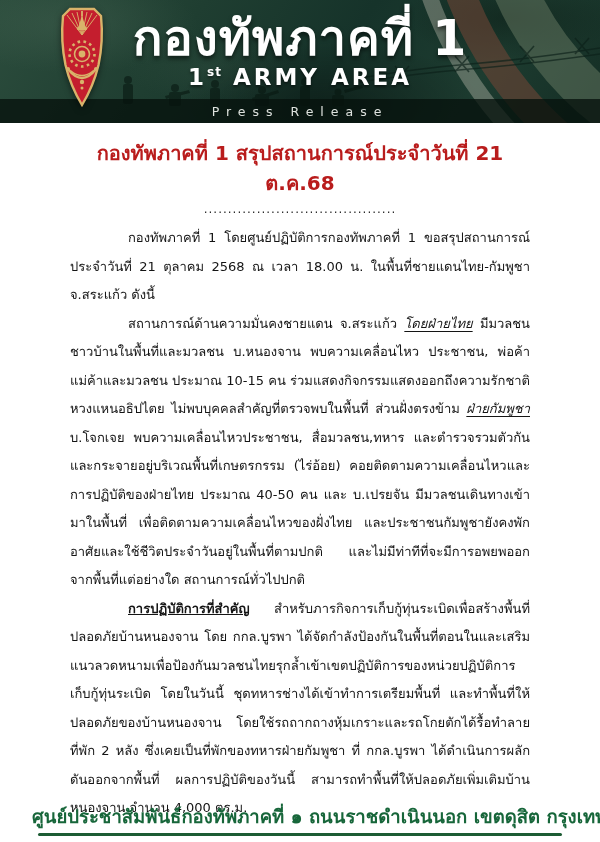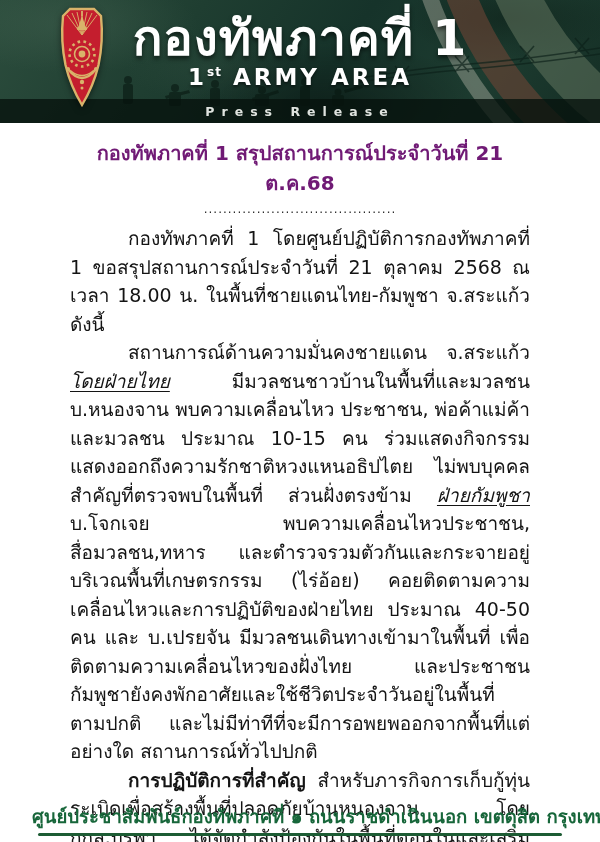--- a/index.html
+++ b/index.html
@@ -49,44 +49,44 @@
     text-shadow:0 2px 3px rgba(0,0,0,.5);
   }
   .eng-title sup { font-size:12px; letter-spacing:1px; }
   .press-band {
     position:absolute; left:0; right:0; bottom:0; height:24px;
     background:rgba(6,18,13,.78);
     display:flex; align-items:center; justify-content:center;
     z-index:4;
   }
   .press-band span {
-    color:#dfe3df; font-size:12.5px; letter-spacing:7px; font-weight:700;
+    color:#dfe3df; font-size:12.5px; letter-spacing:7px; font-weight:400;
   }
   .emblem {
     position:absolute; left:56px; top:7px; width:52px; height:102px; z-index:5;
     filter:drop-shadow(0 2px 3px rgba(0,0,0,.5));
   }
 
   
   .doc { padding:15px 70px 0 70px; }
   .doc-title {
     text-align:center; font-weight:700; font-size:20px;
-    line-height:1.5; color:#701a75;
+    line-height:1.5; color:#b91c1c;
   }
   .sep-dots {
     text-align:center; font-size:12px; letter-spacing:1px;
     color:#2a2a2a; margin-top:5px; line-height:1;
     overflow:hidden; white-space:nowrap;
   }
   .paras { margin-top:9px; }
   .para {
-    font-size:19px; line-height:28.5px; text-align:justify;
+    font-size:13px; line-height:28.5px; text-align:justify;
     text-indent:58px; color:#141414;
   }
-  .para .bold { font-weight:700; }
+  .para .bold { font-weight:700;text-decoration:underline; }
   .para .underline { text-decoration:underline; text-underline-offset:3px;font-style:italic; }
 
   
   .footer {
     position:absolute; left:0; right:0; bottom:6px; z-index:6;
     text-align:center;
   }
   .footer-text {
     color:#17663a; font-weight:800; font-size:18.5px;
     margin:0 32px 5px 32px; line-height:1.2; white-space:nowrap;

